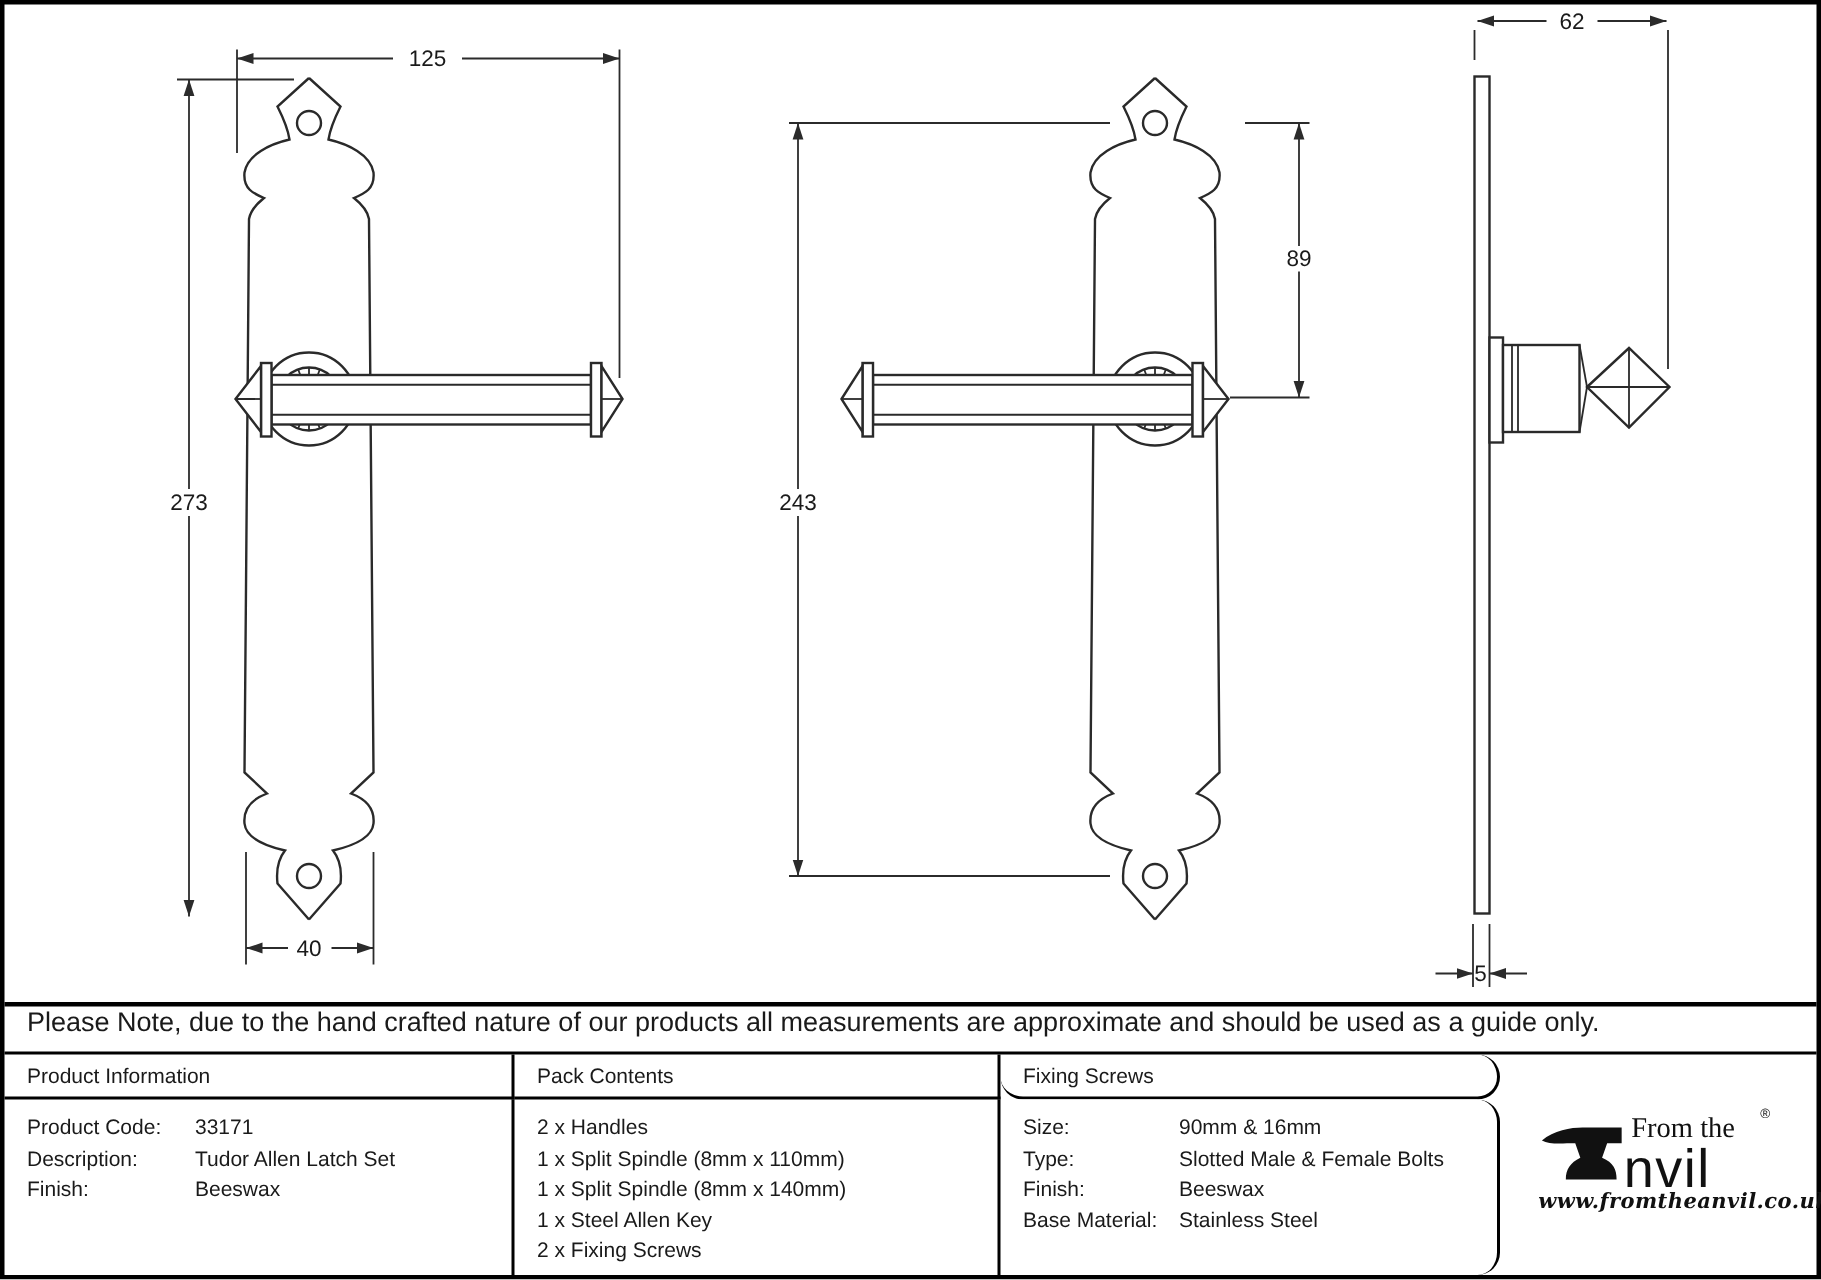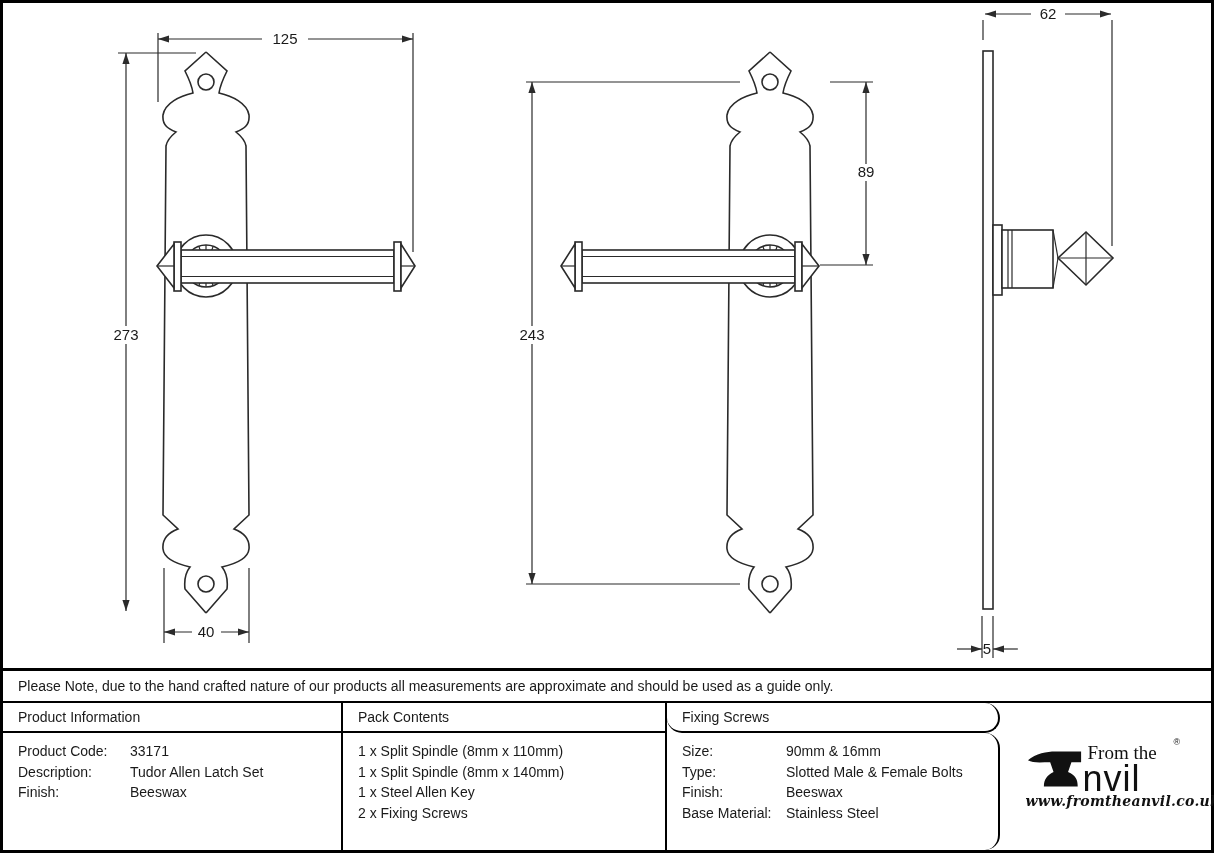--- a/index.html
+++ b/index.html
@@ -13,22 +13,22 @@
     background: #fff;
   }
   #drawing-svg { display:block; width:1208px; height:665px; }
   .shape { fill:#fff; stroke:#2a2a2a; stroke-width:1.6; }
   .thin  { fill:none; stroke:#2a2a2a; stroke-width:1.2; }
   .dim   { fill:none; stroke:#2b2b2b; stroke-width:1.2; }
   .mask  { fill:#fff; stroke:none; }
   .dimtext { font-family:"Liberation Sans", sans-serif; font-size:15px; fill:#1a1a1a; text-anchor:middle; }
   #note-band {
     height:35px; border-top:3px solid #000; border-bottom:2.5px solid #000;
-    display:flex; align-items:center; padding-left:15px;
-    font-size:14px;
+    display:flex; padding-left:15px;
+    font-size:18px;
   }
   #info-grid {
     flex:1; display:grid;
     grid-template-columns: 340px 324px 333px 1fr;
     grid-template-rows: 30px 1fr;
     font-size:14px;
   }
   .hcell { border-right:2.5px solid #000; border-bottom:2.5px solid #000; padding:6px 0 0 15px; }
   .bcell { border-right:2.5px solid #000; padding:8px 0 0 15px; line-height:20.5px; }
   .c1 { grid-column:1; } .c2 { grid-column:2; } .c3 { grid-column:3;border-radius:15px; }
@@ -201,20 +201,21 @@
     <div class="hcell c2 r1">Pack Contents</div>
     <div class="hcell c3 r1">Fixing Screws</div>
 
     <div class="bcell c1 r2">
       <div><span class="lbl">Product Code:</span><span>33171</span></div>
       <div><span class="lbl">Description:</span><span>Tudor Allen Latch Set</span></div>
       <div><span class="lbl">Finish:</span><span>Beeswax</span></div>
     </div>
 
     <div class="bcell c2 r2">
+      <div>2 x Handles</div>
       <div>1 x Split Spindle (8mm x 110mm)</div>
       <div>1 x Split Spindle (8mm x 140mm)</div>
       <div>1 x Steel Allen Key</div>
       <div>2 x Fixing Screws</div>
     </div>
 
     <div class="bcell c3 r2">
       <div><span class="lbl2">Size:</span><span>90mm &amp; 16mm</span></div>
       <div><span class="lbl2">Type:</span><span>Slotted Male &amp; Female Bolts</span></div>
       <div><span class="lbl2">Finish:</span><span>Beeswax</span></div>

